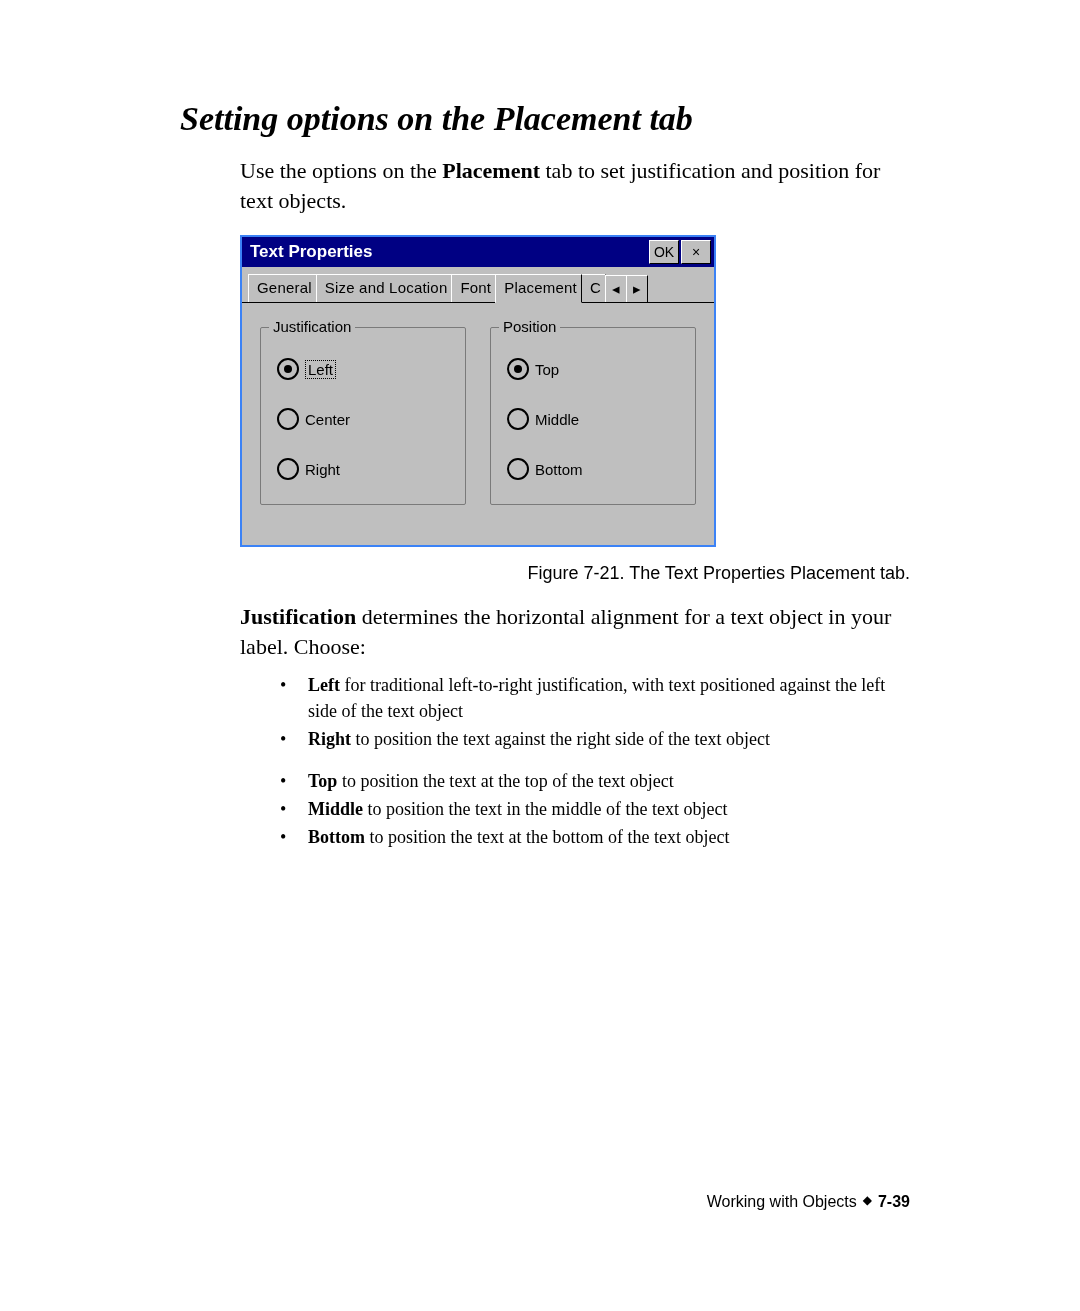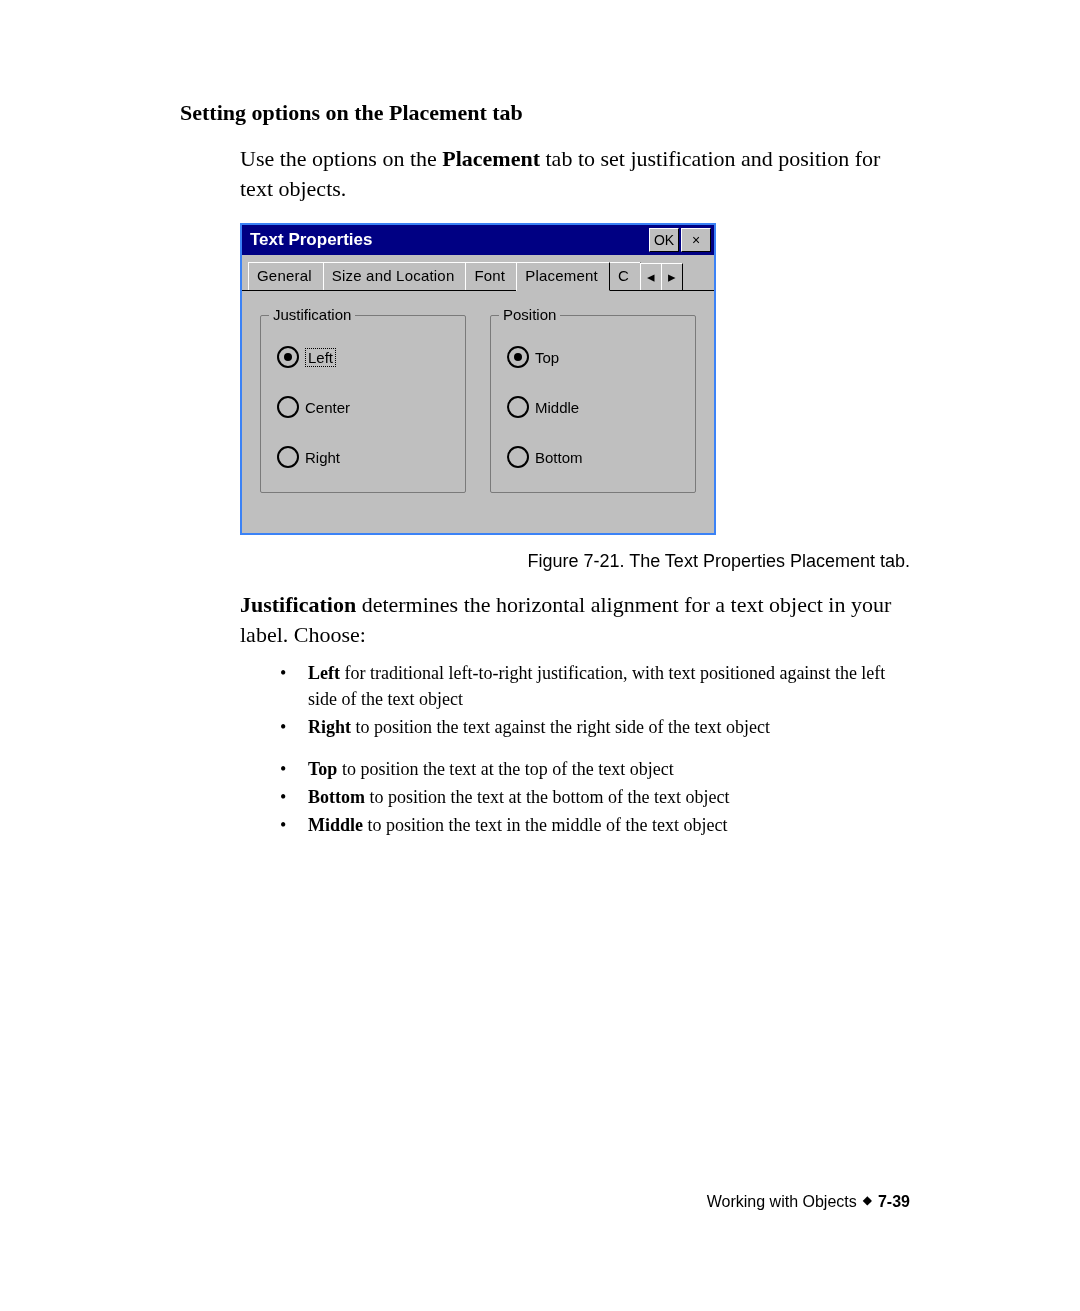--- a/index.html
+++ b/index.html
@@ -1,26 +1,26 @@
 <!DOCTYPE html>
 <html><head>
 <meta charset="utf-8">
 <style>
   html,body{margin:0;padding:0;background:#fff;font-family:"Times New Roman",Times,serif;color:#000}
   .page{width:1080px;height:1311px;position:relative;box-sizing:border-box;padding:100px 170px 0 180px}
-  .heading{font-weight:bold;font-size:22px;margin:0 0 18px 0}
+  .heading{font-weight:bold;font-style:italic;font-size:34px;margin:0 0 18px 0}
   .intro{font-size:22px;line-height:1.35;margin:0 0 20px 60px}
   .intro .bold{font-weight:bold}
   .dialog-wrap{margin-left:60px}
   .dialog{width:472px;border:2px solid #3b82f6;background:#bfbfbf;font-family:Tahoma,Arial,sans-serif;font-size:15px}
   .titlebar{background:#000083;color:#fff;display:flex;align-items:center;padding:3px 3px 3px 8px}
   .titlebar-title{font-weight:bold;font-size:17px;flex:1}
   .title-btn{display:inline-flex;align-items:center;justify-content:center;width:28px;height:22px;background:#bfbfbf;border:1px solid #000;border-top-color:#fff;border-left-color:#fff;margin-left:2px;font-weight:normal;font-size:14px;color:#000;font-family:Tahoma,Arial,sans-serif}
   .tabstrip{display:flex;align-items:flex-end;border-bottom:1px solid #000;padding:6px 6px 0 6px;background:#bfbfbf}
-  .tab{padding:4px 11px 6px 8px;border:1px solid #000;border-bottom:none;background:#bfbfbf;margin-right:-1px;border-top-color:#fff;border-left-color:#fff;font-size:15px;letter-spacing:.2px}
+  .tab{padding:4px 4px 6px 8px;border:1px solid #000;border-bottom:none;background:#bfbfbf;margin-right:-1px;border-top-color:#fff;border-left-color:#fff;font-size:15px;letter-spacing:.2px}
   .tab.active{background:#bfbfbf;position:relative;top:1px;border-bottom:1px solid #bfbfbf}
   .tab-arrow{width:20px;padding:4px 0;text-align:center}
   .dialog-body{padding:24px 18px 40px 18px;display:flex;gap:24px}
   .group{border:1px solid #7a7a7a;padding:20px 14px 24px 14px;border-radius:2px;position:relative;flex:1}
   .group-title{position:absolute;top:-10px;left:8px;background:#bfbfbf;padding:0 4px;font-size:15px}
   .radio-row{display:flex;align-items:center;margin:10px 0 28px 2px}
   .radio-row:last-child{margin-bottom:0}
   .radio{width:18px;height:18px;border:2px solid #000;border-radius:50%;display:inline-flex;align-items:center;justify-content:center;margin-right:6px;background:#bfbfbf}
   .radio.sel::after{content:"";width:8px;height:8px;background:#000;border-radius:50%}
   .radio-label{font-size:15px}
@@ -102,22 +102,22 @@
   <p class="body-p">
     <span class="bold">Justification</span><span> determines the horizontal alignment for a text object in your label. Choose:</span>
   </p>
   <ul class="bullets">
     <li><span class="bold">Left</span><span> for traditional left-to-right justification, with text positioned against the left side of the text object</span></li>
     <li><span class="bold">Right</span><span> to position the text against the right side of the text object</span></li>
   </ul>
 
   <ul class="bullets">
     <li><span class="bold">Top</span><span> to position the text at the top of the text object</span></li>
+    <li><span class="bold">Middle</span><span> to position the text in the middle of the text object</span></li>
     <li><span class="bold">Bottom</span><span> to position the text at the bottom of the text object</span></li>
-    <li><span class="bold">Middle</span><span> to position the text in the middle of the text object</span></li>
   </ul>
 
   <div class="footer">
     <span>Working with Objects</span>
     <span class="diamond">◆</span>
     <span class="pnum">7-39</span>
   </div>
 
 </div>
 

